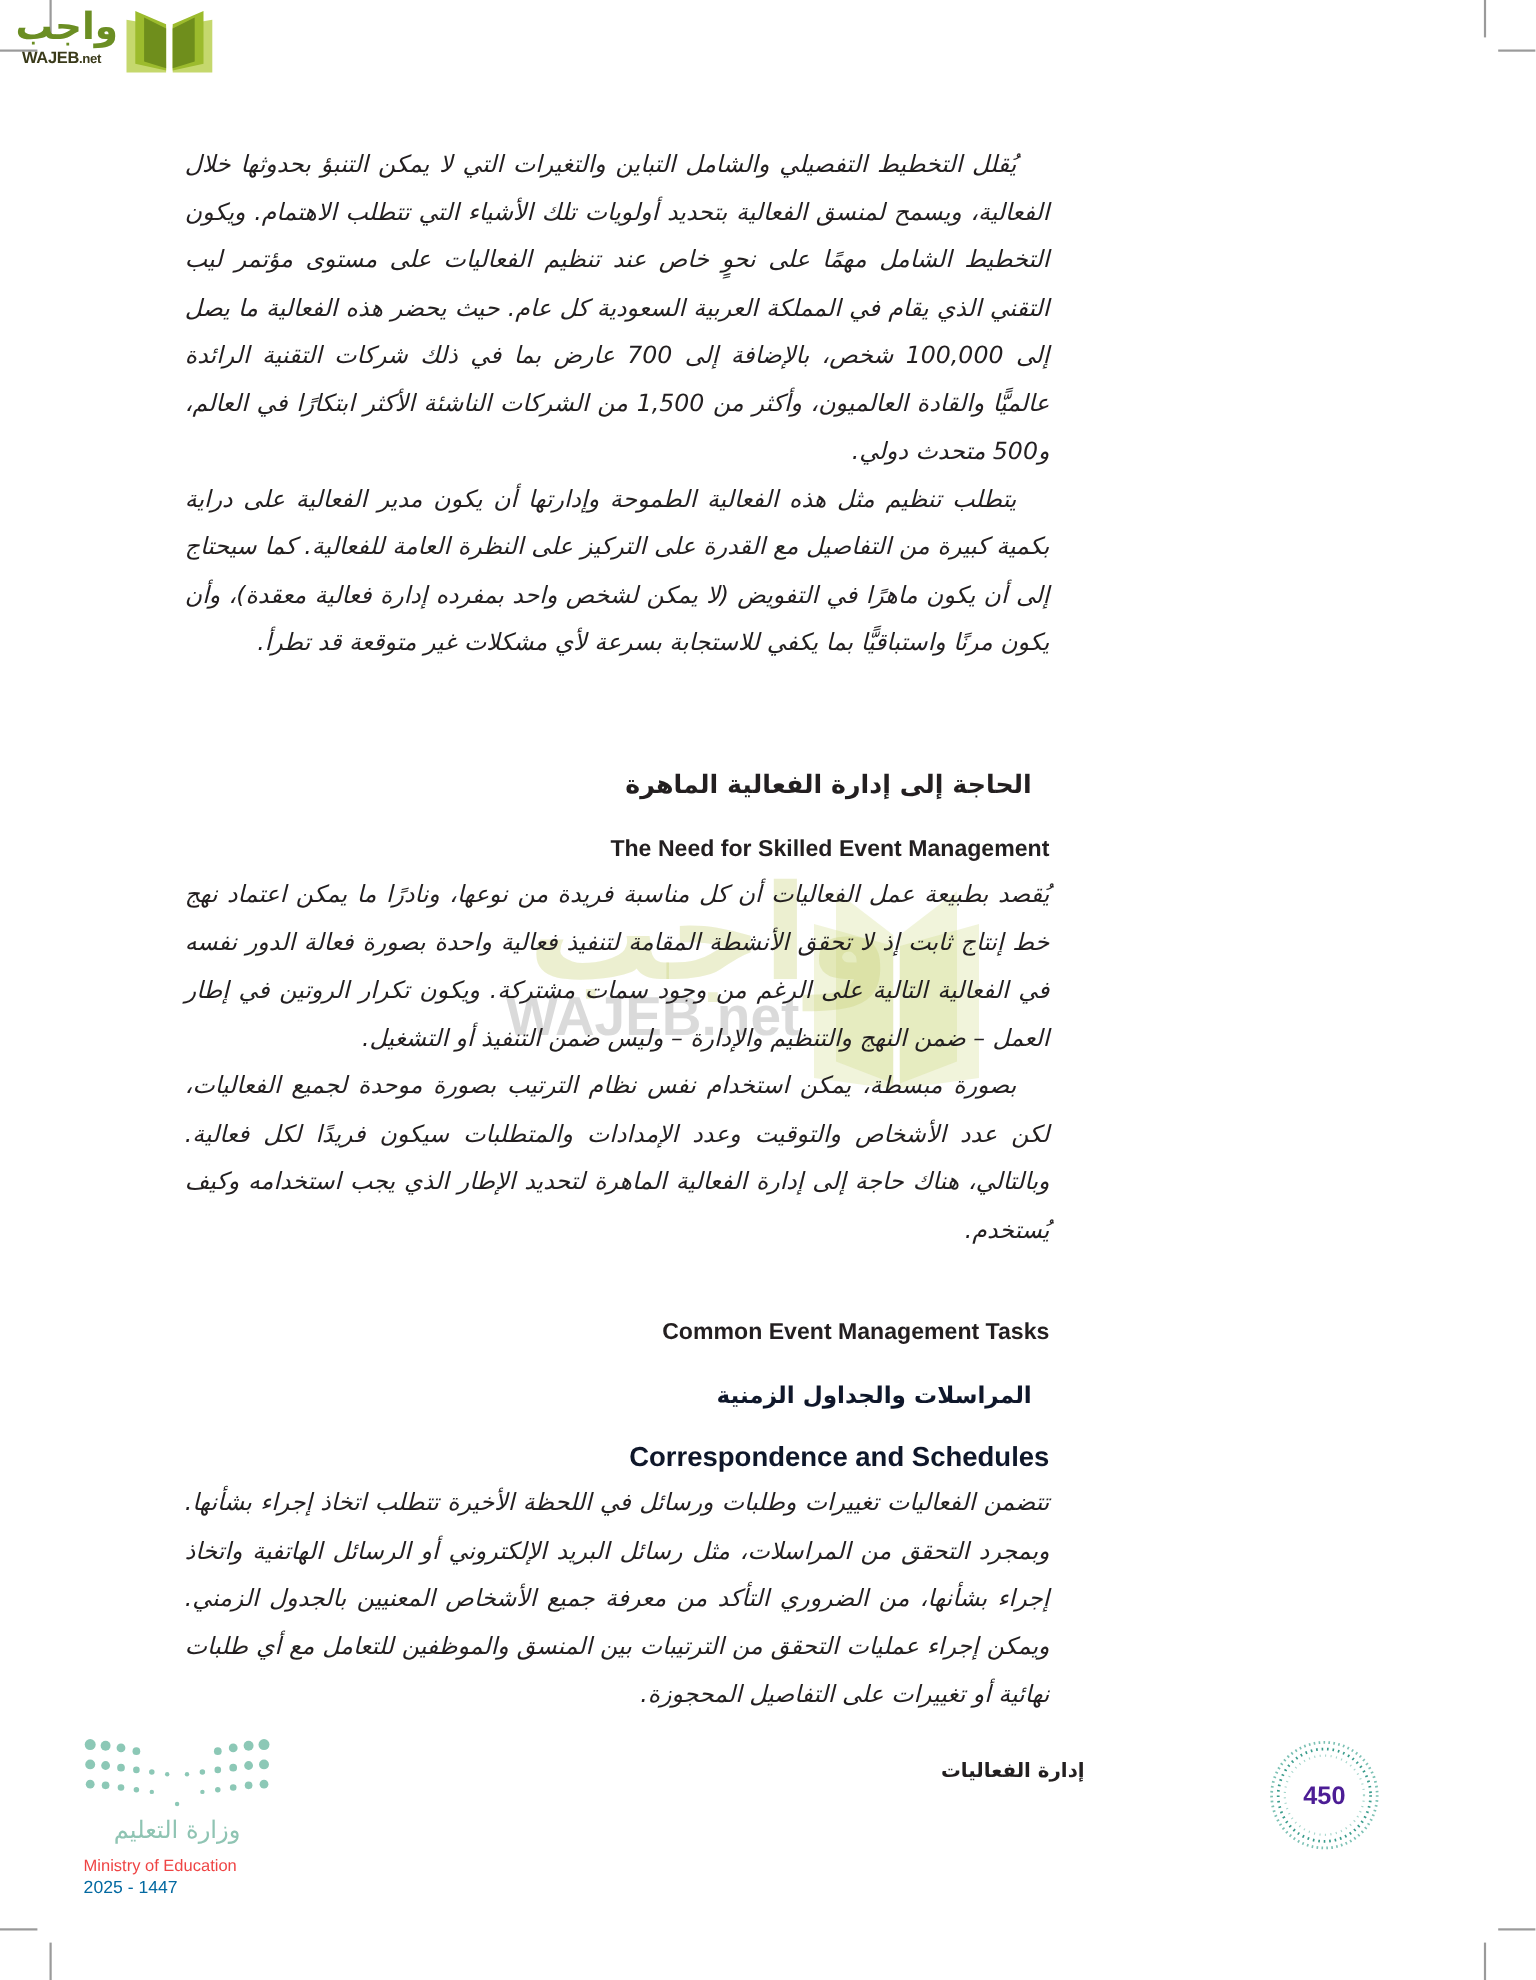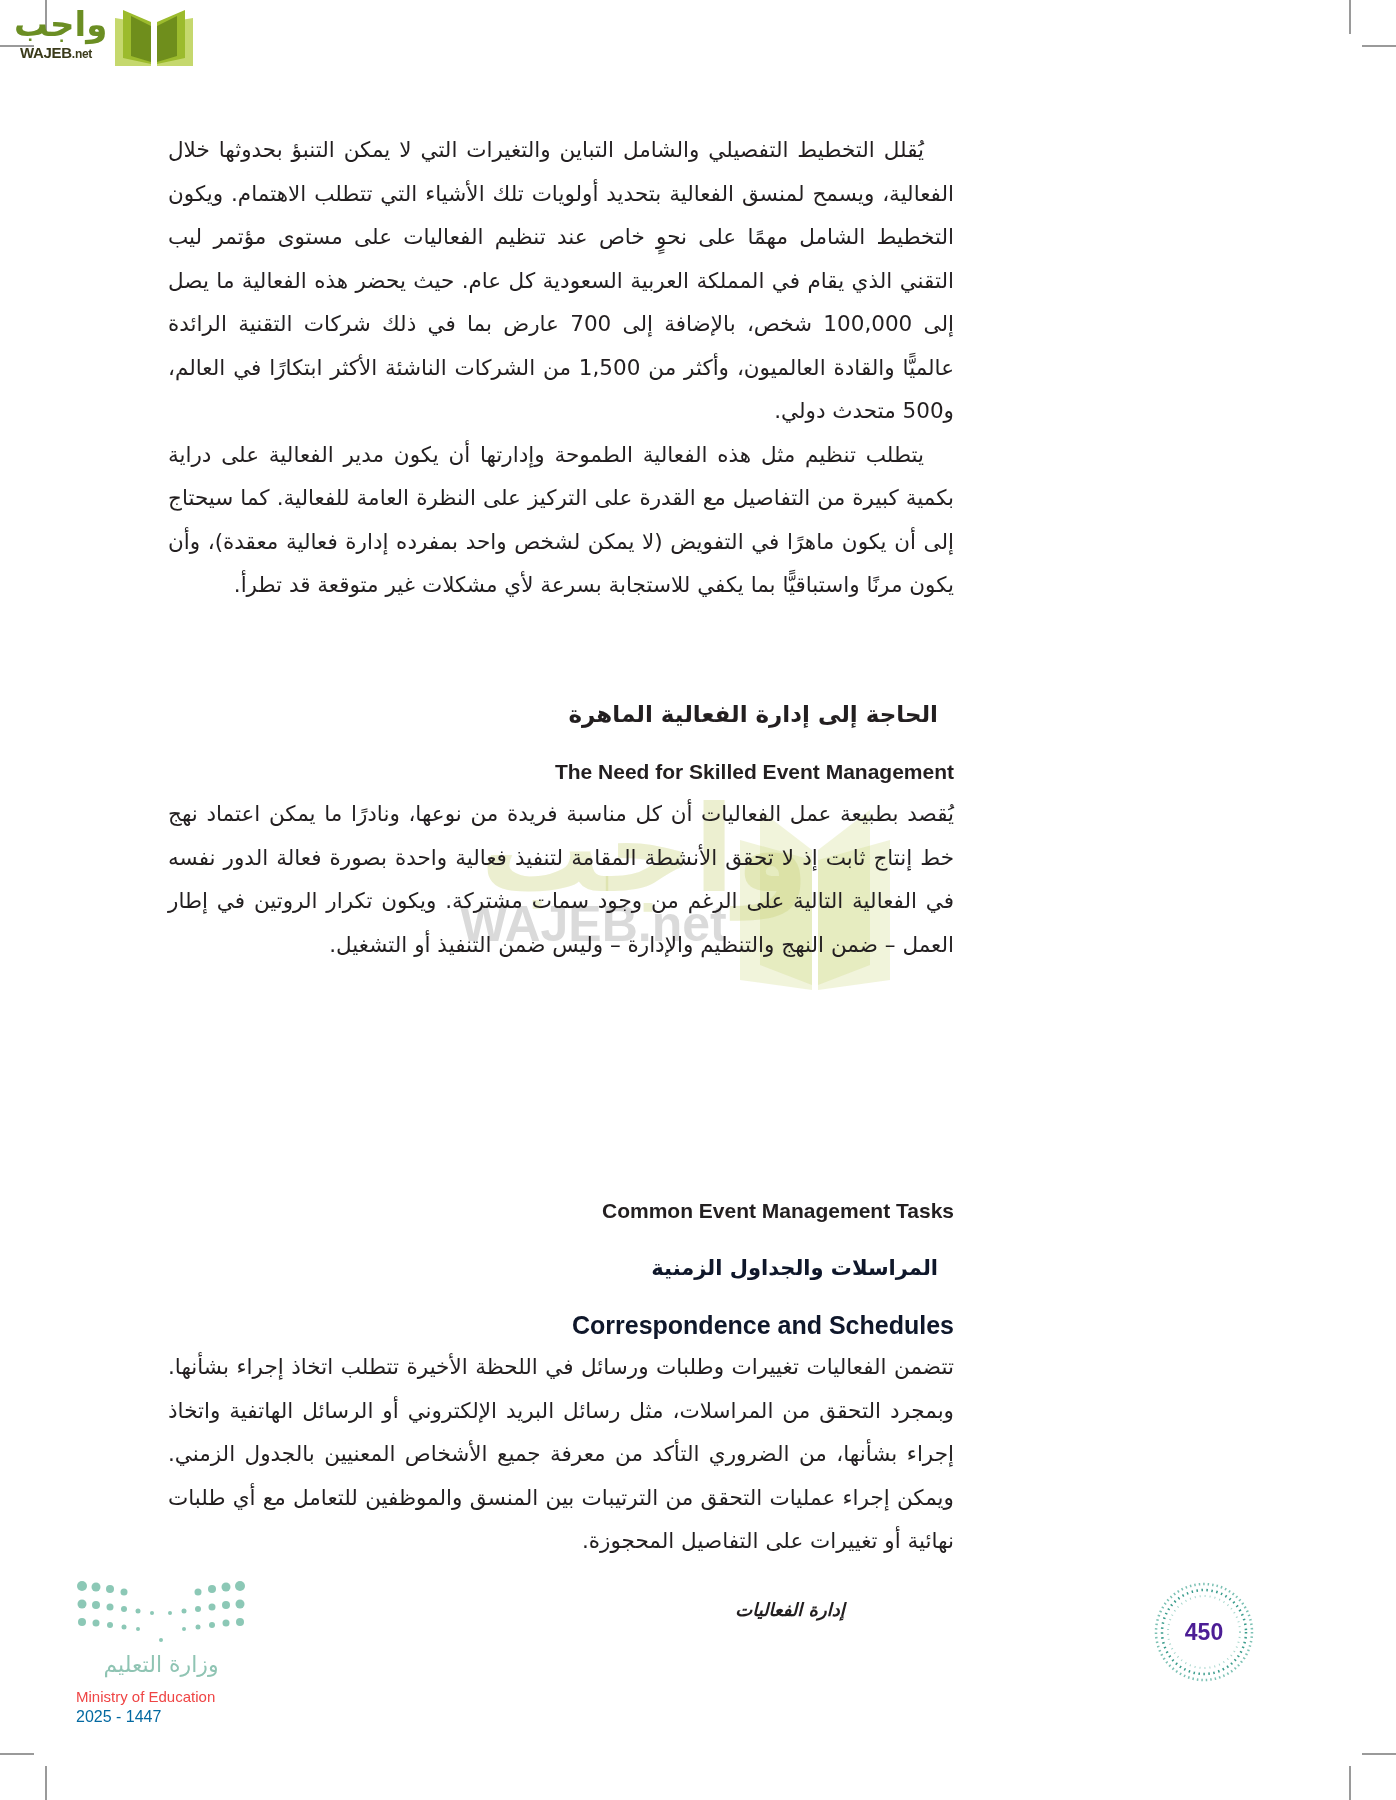--- a/index.html
+++ b/index.html
@@ -21,28 +21,28 @@
   .wm { position: absolute; left: 460px; top: 800px; width: 440px; height: 200px; pointer-events: none; }
   .wm .wm-ar { position: absolute; left: 20px; top: -20px; font-size: 120px; font-weight: bold; color: rgba(200,210,120,0.35); direction: rtl; }
   .wm .wm-en { position: absolute; left: 0; top: 95px; font-size: 50px; font-weight: bold; color: rgba(150,150,150,0.35); font-family: "Liberation Sans", sans-serif; }
   .wm svg { position: absolute; left: 280px; top: 0; }
 
   
   .col {
     position: absolute; left: 168px; width: 786px; direction: rtl; text-align: justify;
     text-align-last: right;
   }
-  .para { font-size: 21.5px; line-height: 43.5px; margin: 0; }
+  .para { font-size: 21.5px; line-height: 43.5px; margin: 0; font-style: italic; }
   .para.indent { text-indent: 30px; }
   .h-ar { font-size: 23px; font-weight: bold; margin: 16px; line-height: 44px; text-align: right; }
   .h-en { font-family: "Liberation Sans", sans-serif; font-size: 21px; font-weight: bold; direction: ltr; text-align: right; margin: 0; line-height: 40px; }
   .teal { color: #0f172a; }
 
   
-  .footer-title { position: absolute; left: 663px; top: 1599px; width: 254px; text-align: center; direction: rtl; font-size: 18px; font-weight: bold; font-style: italic; }
+  .footer-title { position: absolute; left: 732px; top: 1599px; width: 254px; text-align: right; direction: rtl; font-size: 18px; font-weight: bold; }
   .page-num { position: absolute; left: 1152px; top: 1580px; width: 104px; height: 104px; }
   .page-num span { position: absolute; left: 0; top: 0; width: 104px; height: 104px; display: flex; align-items: center; justify-content: center; font-family: "Liberation Sans", sans-serif; font-weight: bold; font-size: 23px; color: #4c1d95; }
   .moe { position: absolute; left: 76px; top: 1578px; width: 180px; height: 150px; }
   .moe .moe-ar { position: absolute; left: 0; top: 74px; width: 170px; text-align: center; direction: rtl; font-size: 22px; color: #8fc4b3; }
   .moe .moe-en { position: absolute; left: 0; top: 110px; font-size: 15px; color: #ef4444; font-family: "Liberation Sans", sans-serif; }
   .moe .moe-yr { position: absolute; left: 0; top: 130px; font-size: 16px; color: #0369a1; font-family: "Liberation Sans", sans-serif; }
 </style>
 </head>
 <body>
 
@@ -81,20 +81,21 @@
 
 <div class="col" style="top:128px;">
   <p class="para indent">يُقلل التخطيط التفصيلي والشامل التباين والتغيرات التي لا يمكن التنبؤ بحدوثها خلال الفعالية، ويسمح لمنسق الفعالية بتحديد أولويات تلك الأشياء التي تتطلب الاهتمام. ويكون التخطيط الشامل مهمًا على نحوٍ خاص عند تنظيم الفعاليات على مستوى مؤتمر ليب التقني الذي يقام في المملكة العربية السعودية كل عام. حيث يحضر هذه الفعالية ما يصل إلى 100,000 شخص، بالإضافة إلى 700 عارض بما في ذلك شركات التقنية الرائدة عالميًّا والقادة العالميون، وأكثر من 1,500 من الشركات الناشئة الأكثر ابتكارًا في العالم، و500 متحدث دولي.</p>
   <p class="para indent">يتطلب تنظيم مثل هذه الفعالية الطموحة وإدارتها أن يكون مدير الفعالية على دراية بكمية كبيرة من التفاصيل مع القدرة على التركيز على النظرة العامة للفعالية. كما سيحتاج إلى أن يكون ماهرًا في التفويض (لا يمكن لشخص واحد بمفرده إدارة فعالية معقدة)، وأن يكون مرنًا واستباقيًّا بما يكفي للاستجابة بسرعة لأي مشكلات غير متوقعة قد تطرأ.</p>
 </div>
 
 <div class="col" style="top:676px;">
   <h2 class="h-ar">الحاجة إلى إدارة الفعالية الماهرة</h2>
   <h3 class="h-en">The Need for Skilled Event Management</h3>
   <p class="para">يُقصد بطبيعة عمل الفعاليات أن كل مناسبة فريدة من نوعها، ونادرًا ما يمكن اعتماد نهج خط إنتاج ثابت إذ لا تحقق الأنشطة المقامة لتنفيذ فعالية واحدة بصورة فعالة الدور نفسه في الفعالية التالية على الرغم من وجود سمات مشتركة. ويكون تكرار الروتين في إطار العمل – ضمن النهج والتنظيم والإدارة – وليس ضمن التنفيذ أو التشغيل.</p>
+  <p class="para indent">بصورة مبسطة، يمكن استخدام نفس نظام الترتيب بصورة موحدة لجميع الفعاليات، لكن عدد الأشخاص والتوقيت وعدد الإمدادات والمتطلبات سيكون فريدًا لكل فعالية. وبالتالي، هناك حاجة إلى إدارة الفعالية الماهرة لتحديد الإطار الذي يجب استخدامه وكيف يُستخدم.</p>
 </div>
 
 <div class="col" style="top:1191px;">
   <h3 class="h-en">Common Event Management Tasks</h3>
   <h4 class="h-ar teal" style="font-size:21px;line-height:42px;">المراسلات والجداول الزمنية</h4>
   <h4 class="h-en teal" style="font-size:25px;line-height:40px;">Correspondence and Schedules</h4>
   <p class="para">تتضمن الفعاليات تغييرات وطلبات ورسائل في اللحظة الأخيرة تتطلب اتخاذ إجراء بشأنها. وبمجرد التحقق من المراسلات، مثل رسائل البريد الإلكتروني أو الرسائل الهاتفية واتخاذ إجراء بشأنها، من الضروري التأكد من معرفة جميع الأشخاص المعنيين بالجدول الزمني. ويمكن إجراء عمليات التحقق من الترتيبات بين المنسق والموظفين للتعامل مع أي طلبات نهائية أو تغييرات على التفاصيل المحجوزة.</p>
 </div>
 
 <div class="footer-title">إدارة الفعاليات</div>

